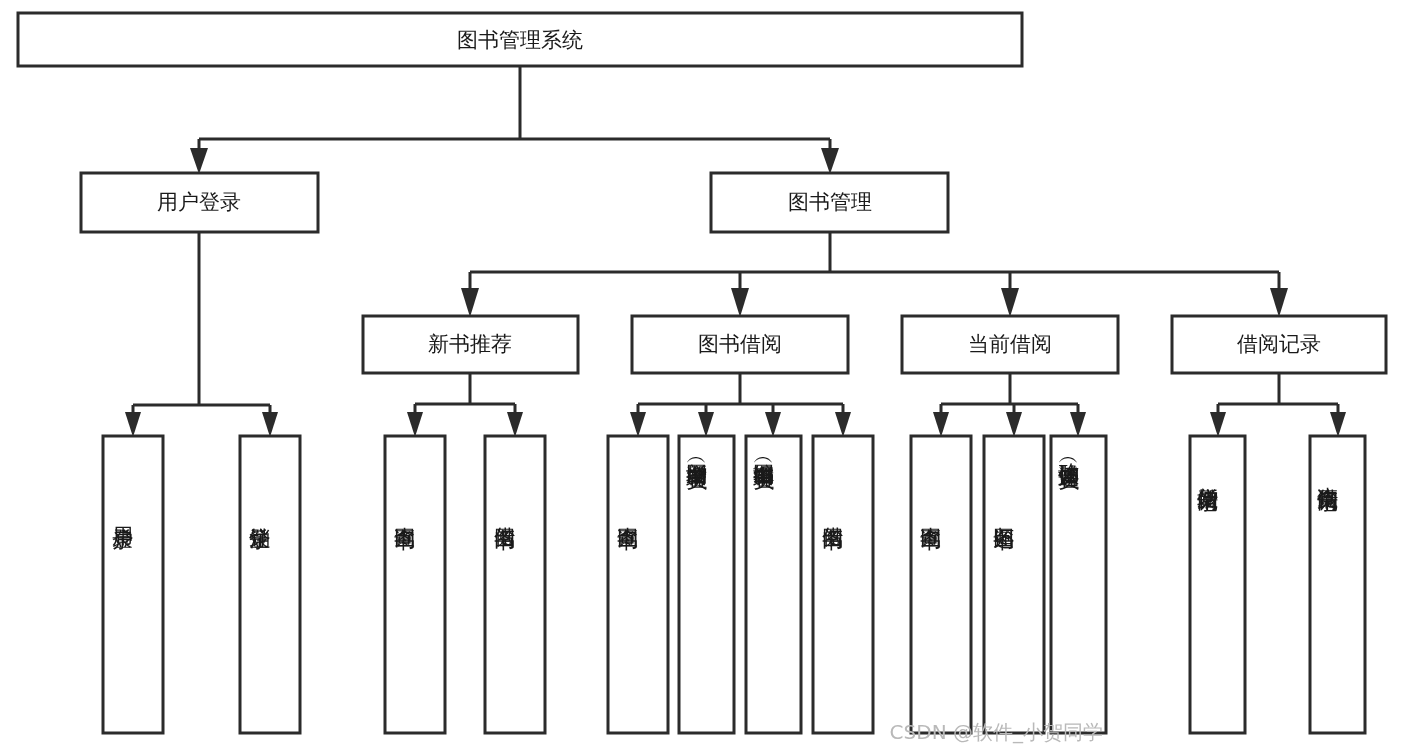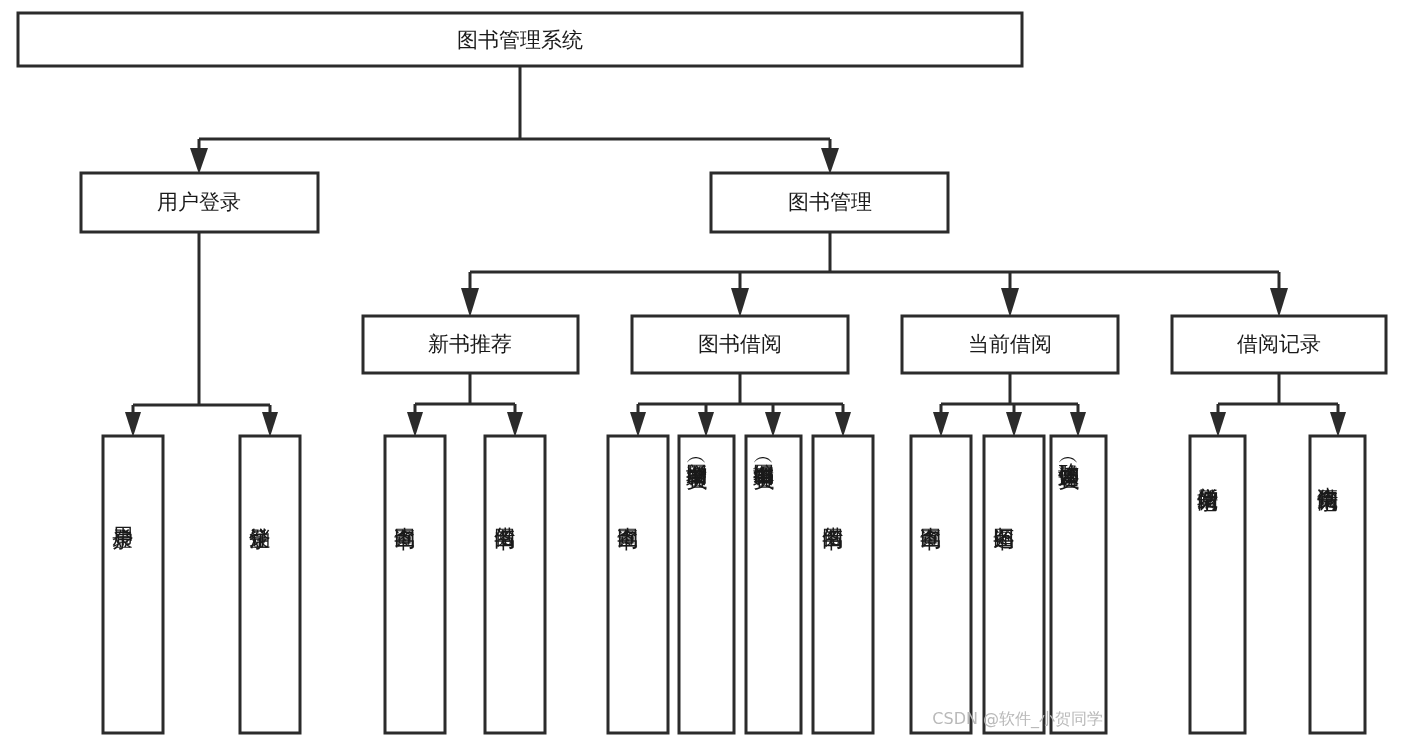--- a/index.html
+++ b/index.html
@@ -56,23 +56,23 @@
     line-height: 1.08;
     color: #1a1a1a;
     letter-spacing: 1px;
     text-align: left;
     white-space: nowrap;
     pointer-events: none;
   }
   .watermark {
     position: absolute;
     right: 8px;
-    bottom: 17px;
+    bottom: 1px;
     font-family: "DejaVu Sans", "Liberation Sans", sans-serif;
-    font-size: 16px;
+    font-size: 20px;
     color: #b9b9b9;
     white-space: nowrap;
   }
 </style>
 </head>
 <body>
 
 <div id="diagram-root">
 
   <svg class="flow" viewBox="0 0 1405 747">

